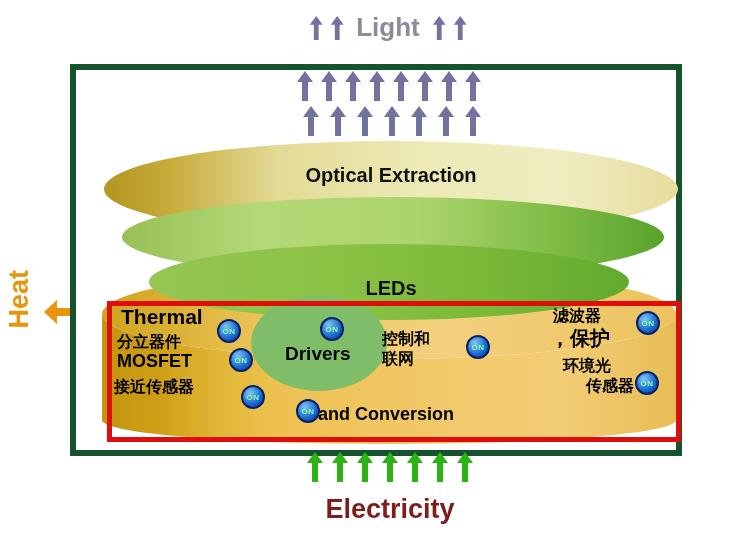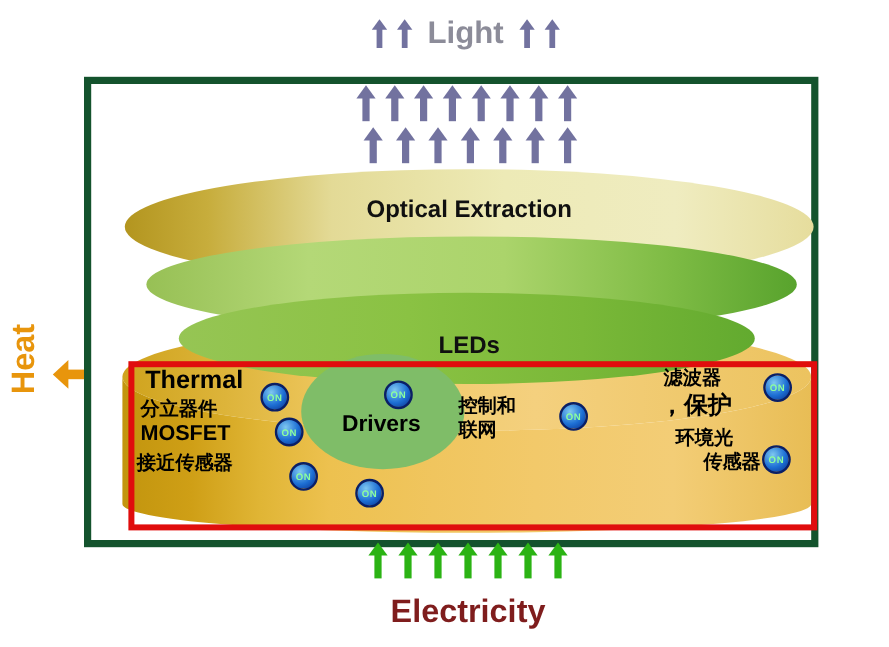--- a/index.html
+++ b/index.html
@@ -147,20 +147,21 @@
 
     <div class="red-rect"></div>
 
     <div class="mod" style="left:45px;top:236px;font-size:21px;">Thermal</div>
     <div class="mod" style="left:41px;top:264px;font-size:16px;">分立器件</div>
     <div class="mod" style="left:41px;top:282px;font-size:18px;">MOSFET</div>
     <div class="mod" style="left:38px;top:309px;font-size:16px;">接近传感器</div>
     <div class="mod" style="left:209px;top:274px;font-size:19px;">Drivers</div>
     <div class="mod" style="left:306px;top:261px;font-size:16px;">控制和</div>
     <div class="mod" style="left:306px;top:281px;font-size:16px;">联网</div>
+    <div class="mod" style="left:242px;top:335px;font-size:18px;">and Conversion</div>
     <div class="mod" style="left:477px;top:238px;font-size:16px;">滤波器</div>
     <div class="mod" style="left:474px;top:258px;font-size:20px;">，保护</div>
     <div class="mod" style="left:487px;top:288px;font-size:16px;">环境光</div>
     <div class="mod" style="left:482px;top:308px;font-size:16px;margin-left:28px;">传感器</div>
 
     <div class="on-badge" style="left:141px;top:249px;">
         <span>ON</span>
       </div>
     <div class="on-badge" style="left:153px;top:278px;">
         <span>ON</span>

